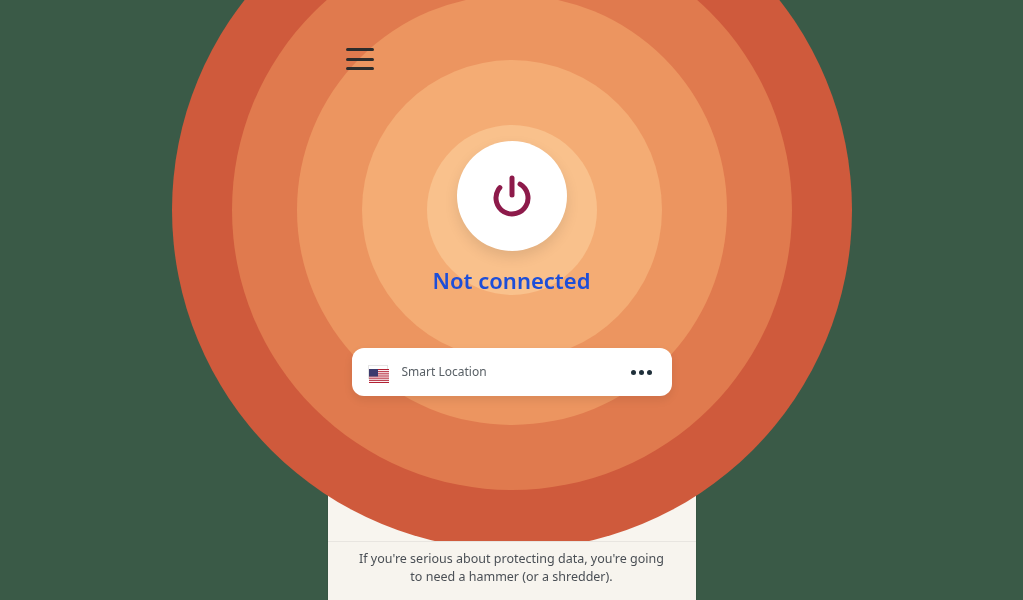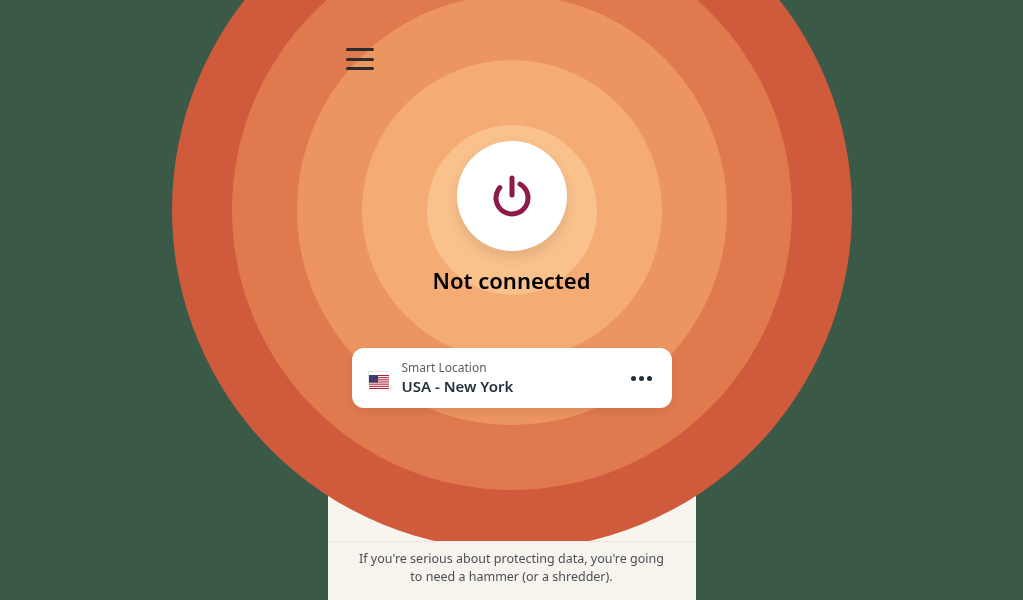--- a/index.html
+++ b/index.html
@@ -89,21 +89,21 @@
       background: #ffffff;
       display: flex; align-items: center; justify-content: center;
       cursor: pointer;
       box-shadow: 0 6px 14px rgba(0,0,0,0.10);
     }
 
     .status-text {
       margin-top: 14px;
       font-size: 22px;
       font-weight: 600;
-      color: #000000;
+      color: #1d4ed8;
     }
 
     .location-card {
       margin-top: 53px;
       width: 320px;
       background: #ffffff;
       border-radius: 12px;
       padding: 12px 16px;
       display: flex;
       align-items: center;
@@ -231,21 +231,20 @@
           <rect y="3.23" width="20" height="1.08" fill="#fff"></rect>
           <rect y="5.38" width="20" height="1.08" fill="#fff"></rect>
           <rect y="7.54" width="20" height="1.08" fill="#fff"></rect>
           <rect y="9.69" width="20" height="1.08" fill="#fff"></rect>
           <rect y="11.85" width="20" height="1.08" fill="#fff"></rect>
           <rect width="9" height="7.5" fill="#3c3b6e"></rect>
         </svg>
       </span>
       <div class="location-text">
         <div class="loc-label">Smart Location</div>
-        <div class="loc-name">USA - New York</div>
       </div>
       <div class="more-btn">
         <span></span>
         <span></span>
         <span></span>
       </div>
     </div>
 
     <div class="spacer"></div>
 

